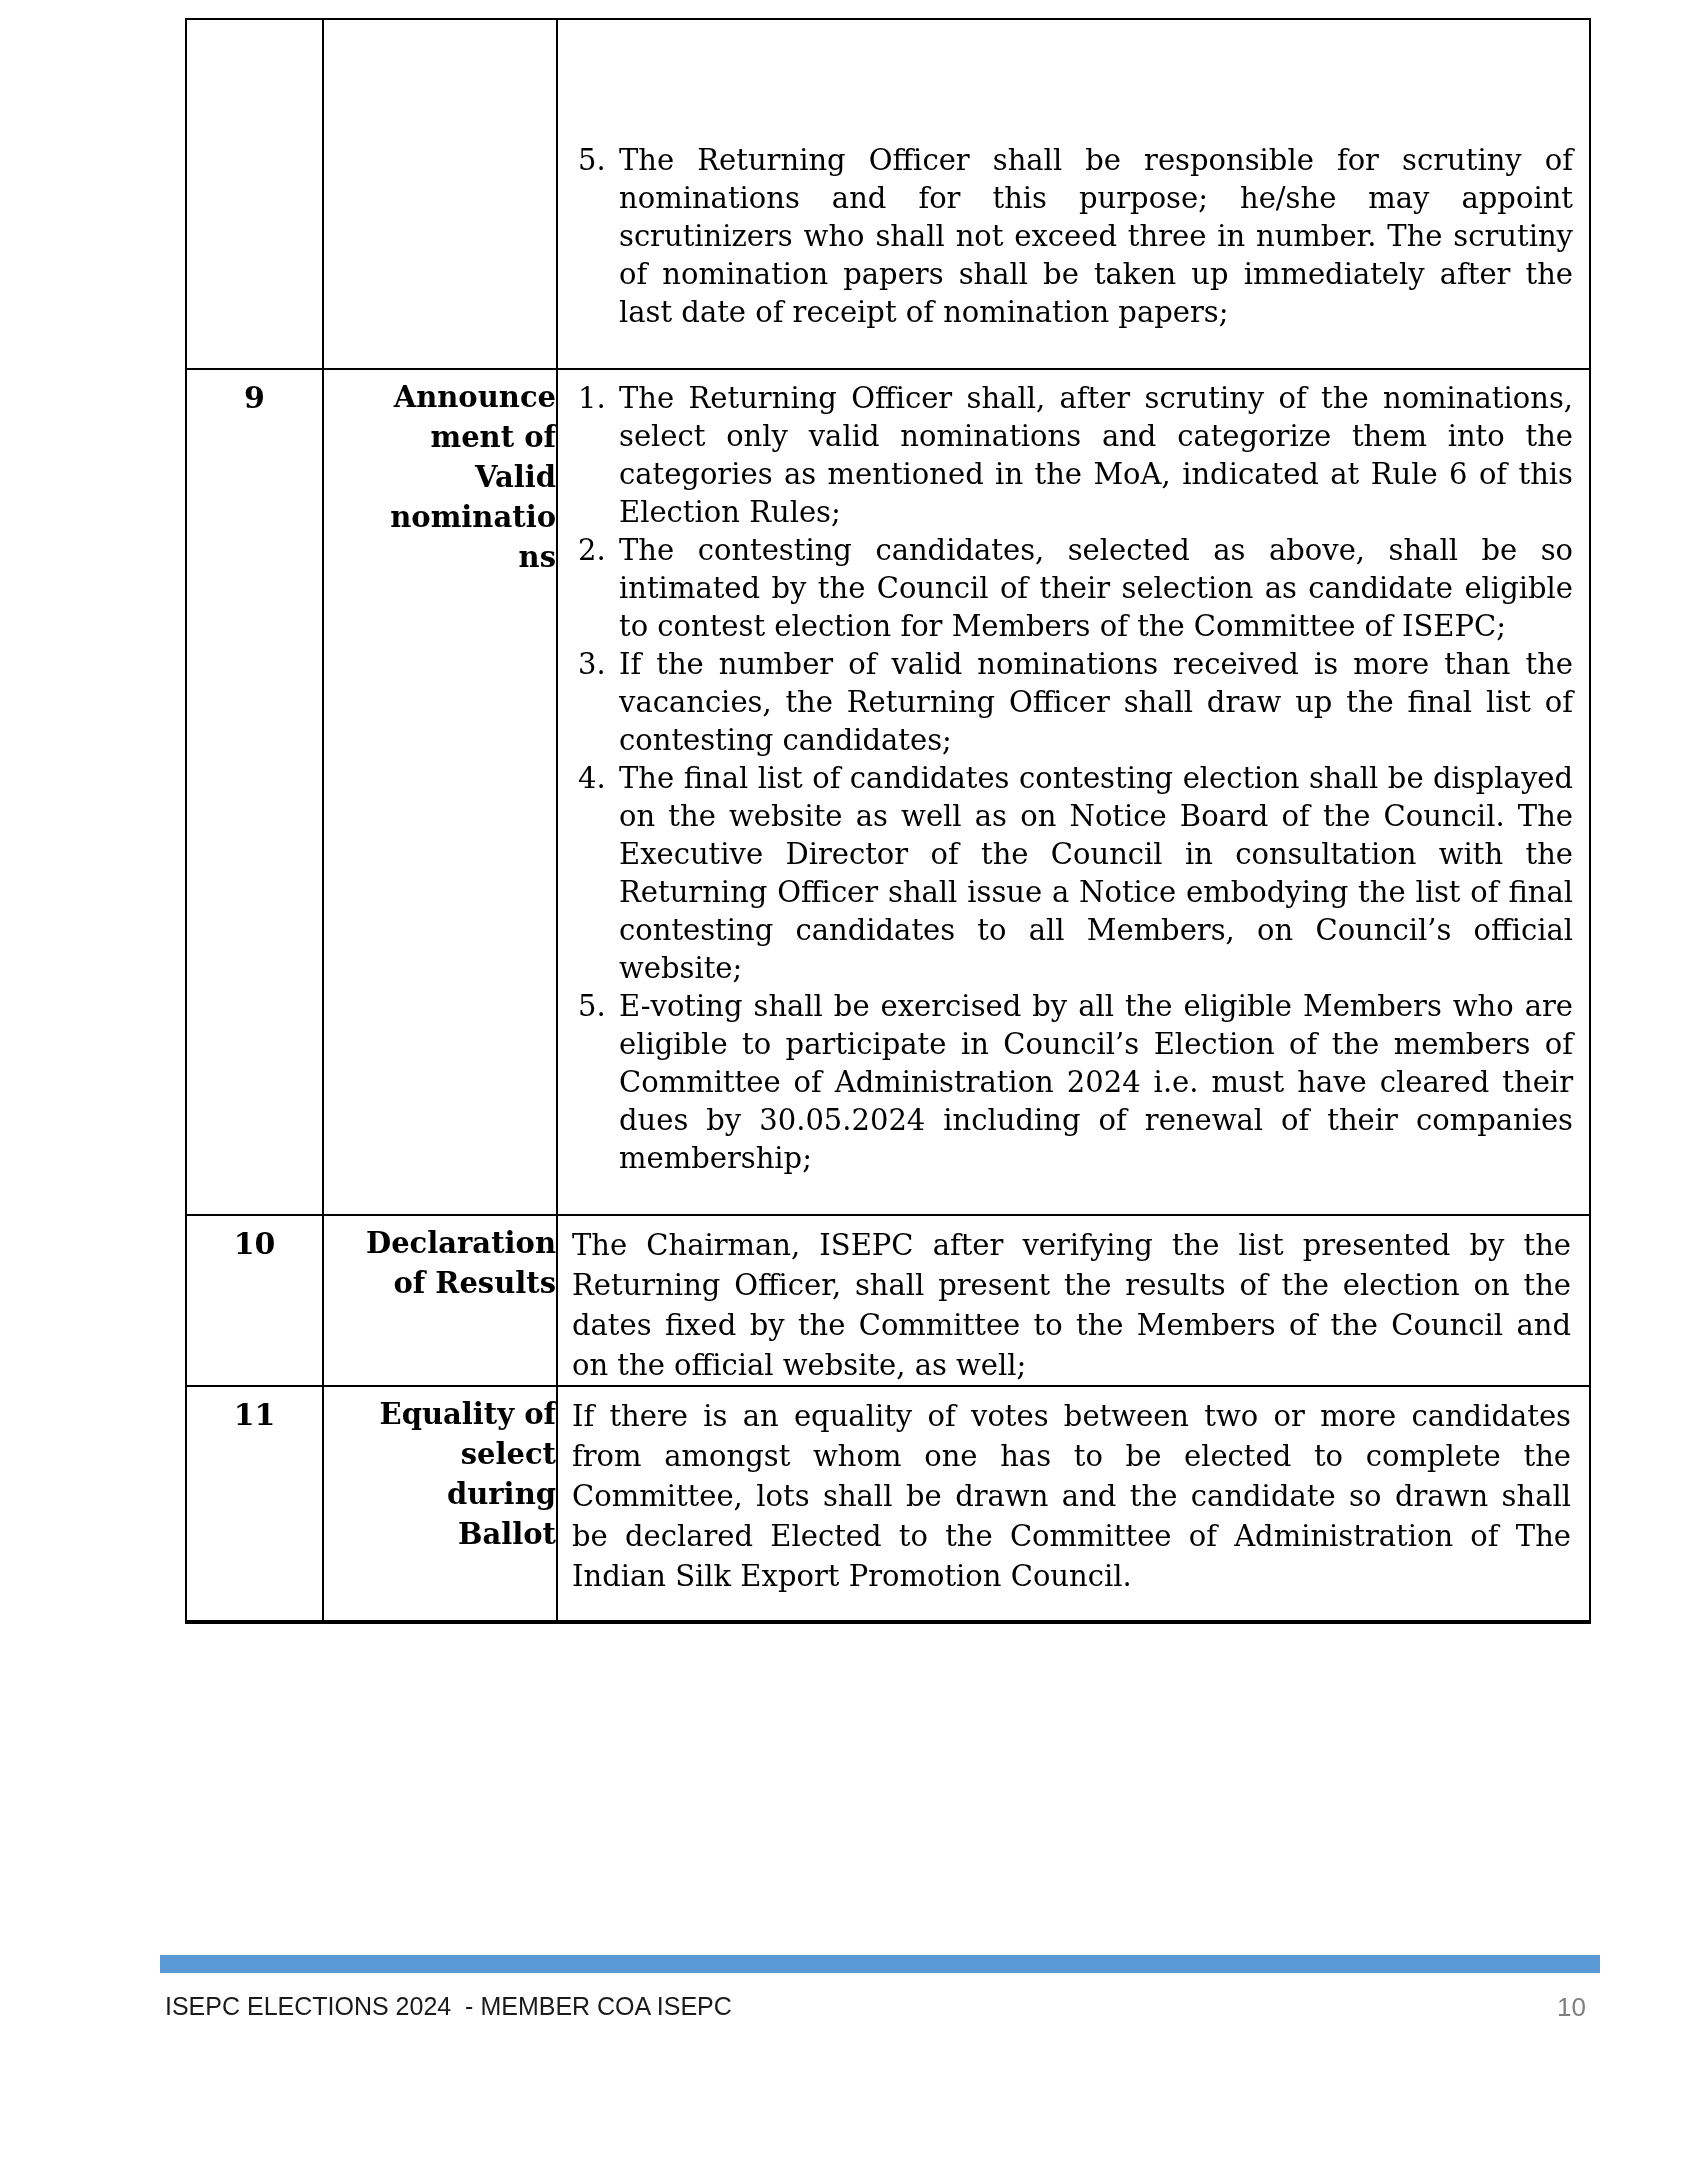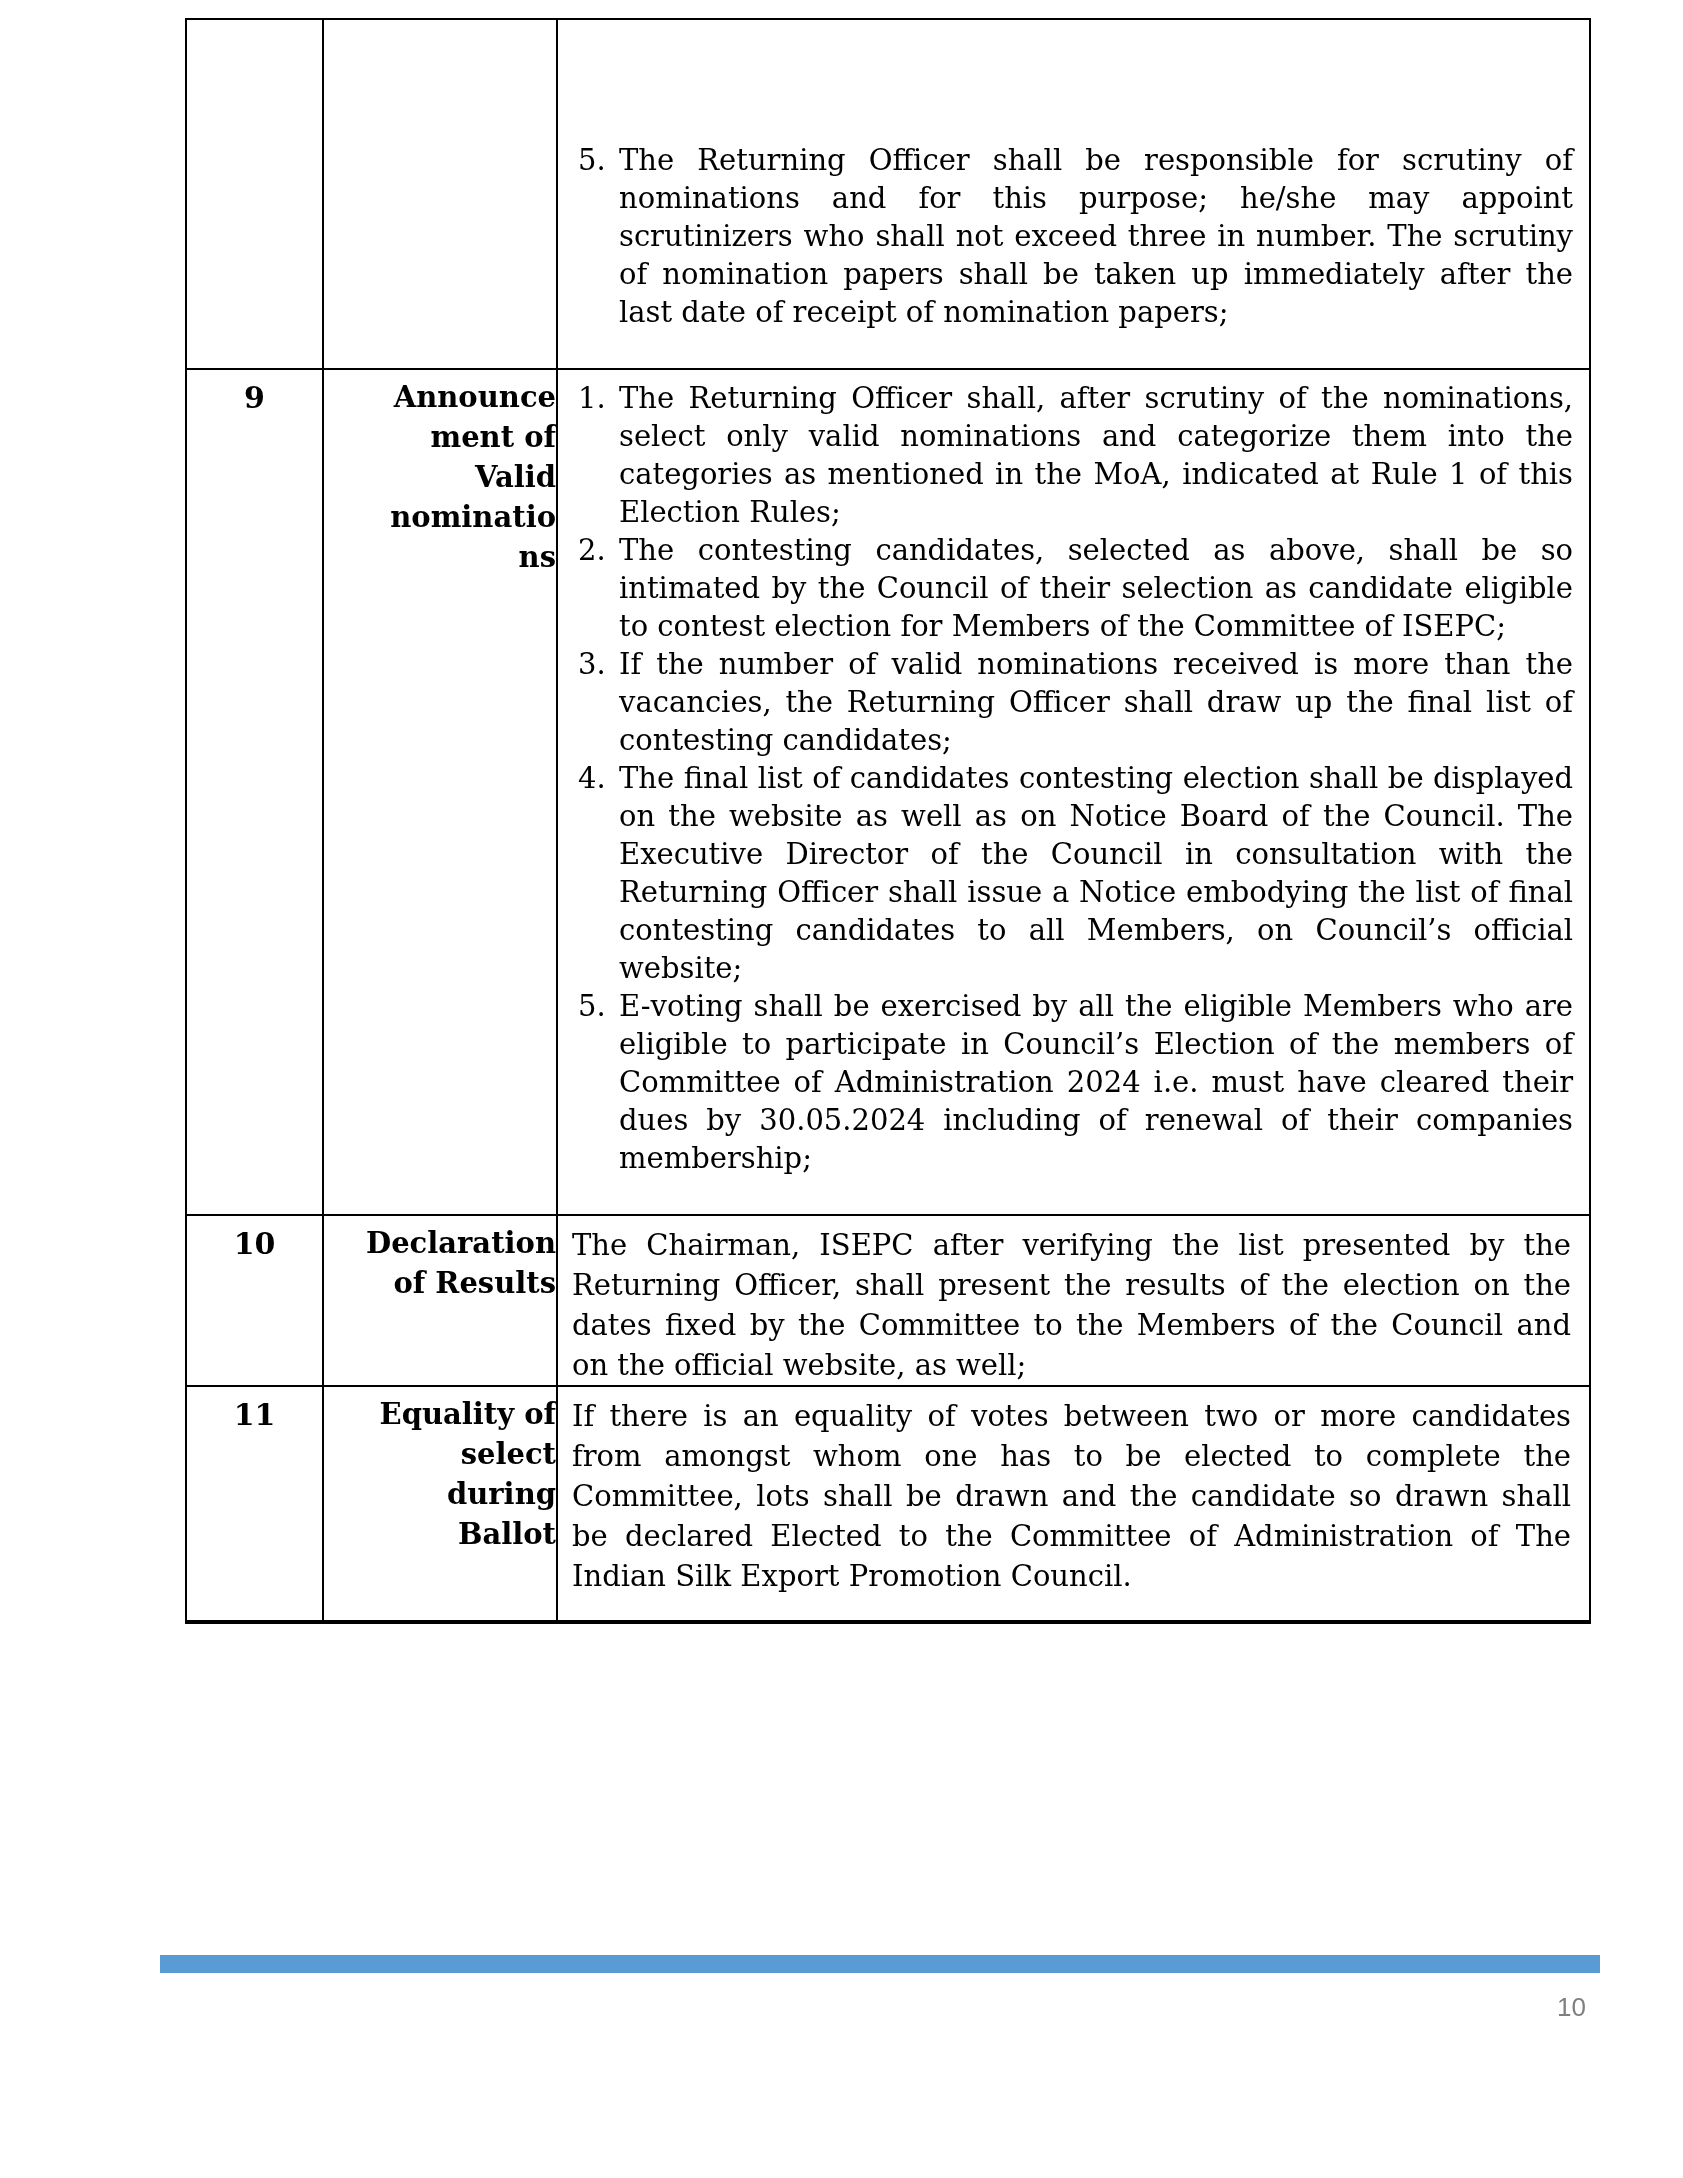--- a/index.html
+++ b/index.html
@@ -144,21 +144,21 @@
         <div class="title">Announce
 ment of
 Valid
 nominatio
 ns</div>
       </td>
       <td class="col-body">
         <div class="body-pad-9">
           <div class="li">
             <div class="marker">1.</div>
-            <div class="li-text">The Returning Officer shall, after scrutiny of the nominations, select only valid nominations and categorize them into the categories as mentioned in the MoA, indicated at Rule 1 of this Election Rules;</div>
+            <div class="li-text">The Returning Officer shall, after scrutiny of the nominations, select only valid nominations and categorize them into the categories as mentioned in the MoA, indicated at Rule 6 of this Election Rules;</div>
           </div>
           <div class="li">
             <div class="marker">2.</div>
             <div class="li-text">The contesting candidates, selected as above, shall be so intimated by the Council of their selection as candidate eligible to contest election for Members of the Committee of ISEPC;</div>
           </div>
           <div class="li">
             <div class="marker">3.</div>
             <div class="li-text">If the number of valid nominations received is more than the vacancies, the Returning Officer shall draw up the final list of contesting candidates;</div>
           </div>
           <div class="li">
@@ -197,16 +197,17 @@
 Ballot</div>
       </td>
       <td class="col-body">
         <div class="para">If there is an equality of votes between two or more candidates from amongst whom one has to be elected to complete the Committee, lots shall be drawn and the candidate so drawn shall be declared Elected to the Committee of Administration of The Indian Silk Export Promotion Council.</div>
       </td>
     </tr>
   </tbody>
     </table>
 
   <div class="footer-bar" style="background: rgb(91, 155, 213);"></div>
+  <div class="footer-left">ISEPC ELECTIONS 2024  - MEMBER COA ISEPC</div>
   <div class="footer-page-num">10</div>
 
 </div>
 
 
 </body></html>

